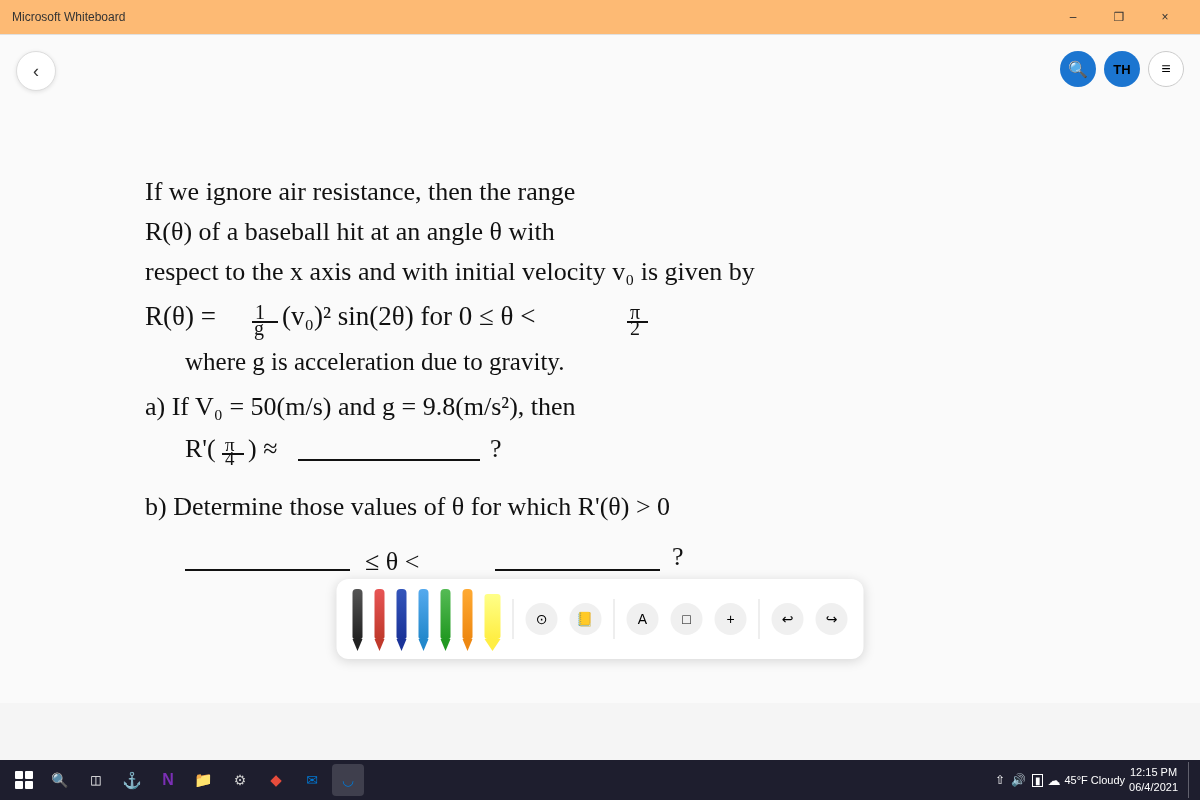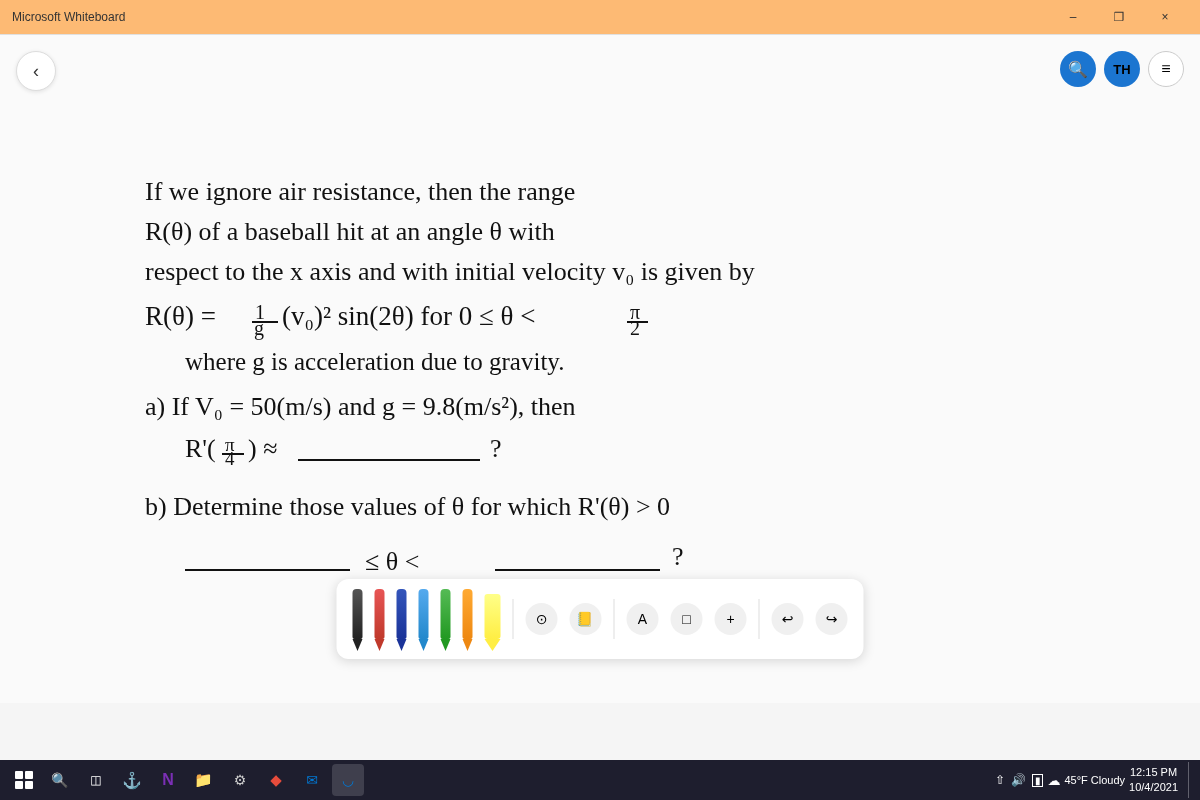--- a/index.html
+++ b/index.html
@@ -472,17 +472,17 @@
     <span style="font-size:10px; border:1px solid white; padding:0 2px;">▮</span>
   </div>
 
   <div class="weather-info">
     <span style="font-size:13px;">☁</span>
     <span>45°F Cloudy</span>
   </div>
 
   <div class="time-date">
     <div>12:15 PM</div>
-    <div>10/4/2021</div>
+    <div>06/4/2021</div>
   </div>
 
   <div style="width:4px; height:36px; border-left:1px solid rgba(255,255,255,0.3); margin-left:6px;"></div>
 </div>
 
 </body></html>

